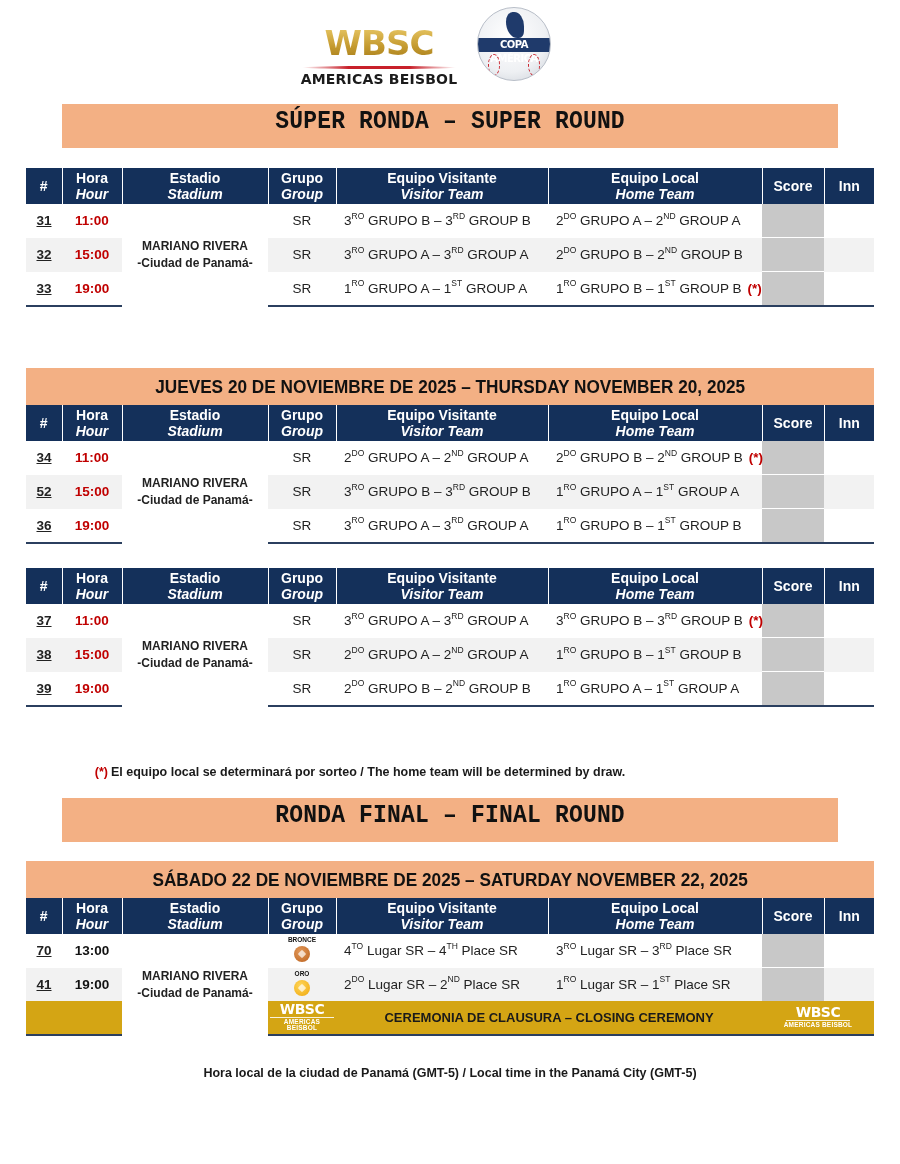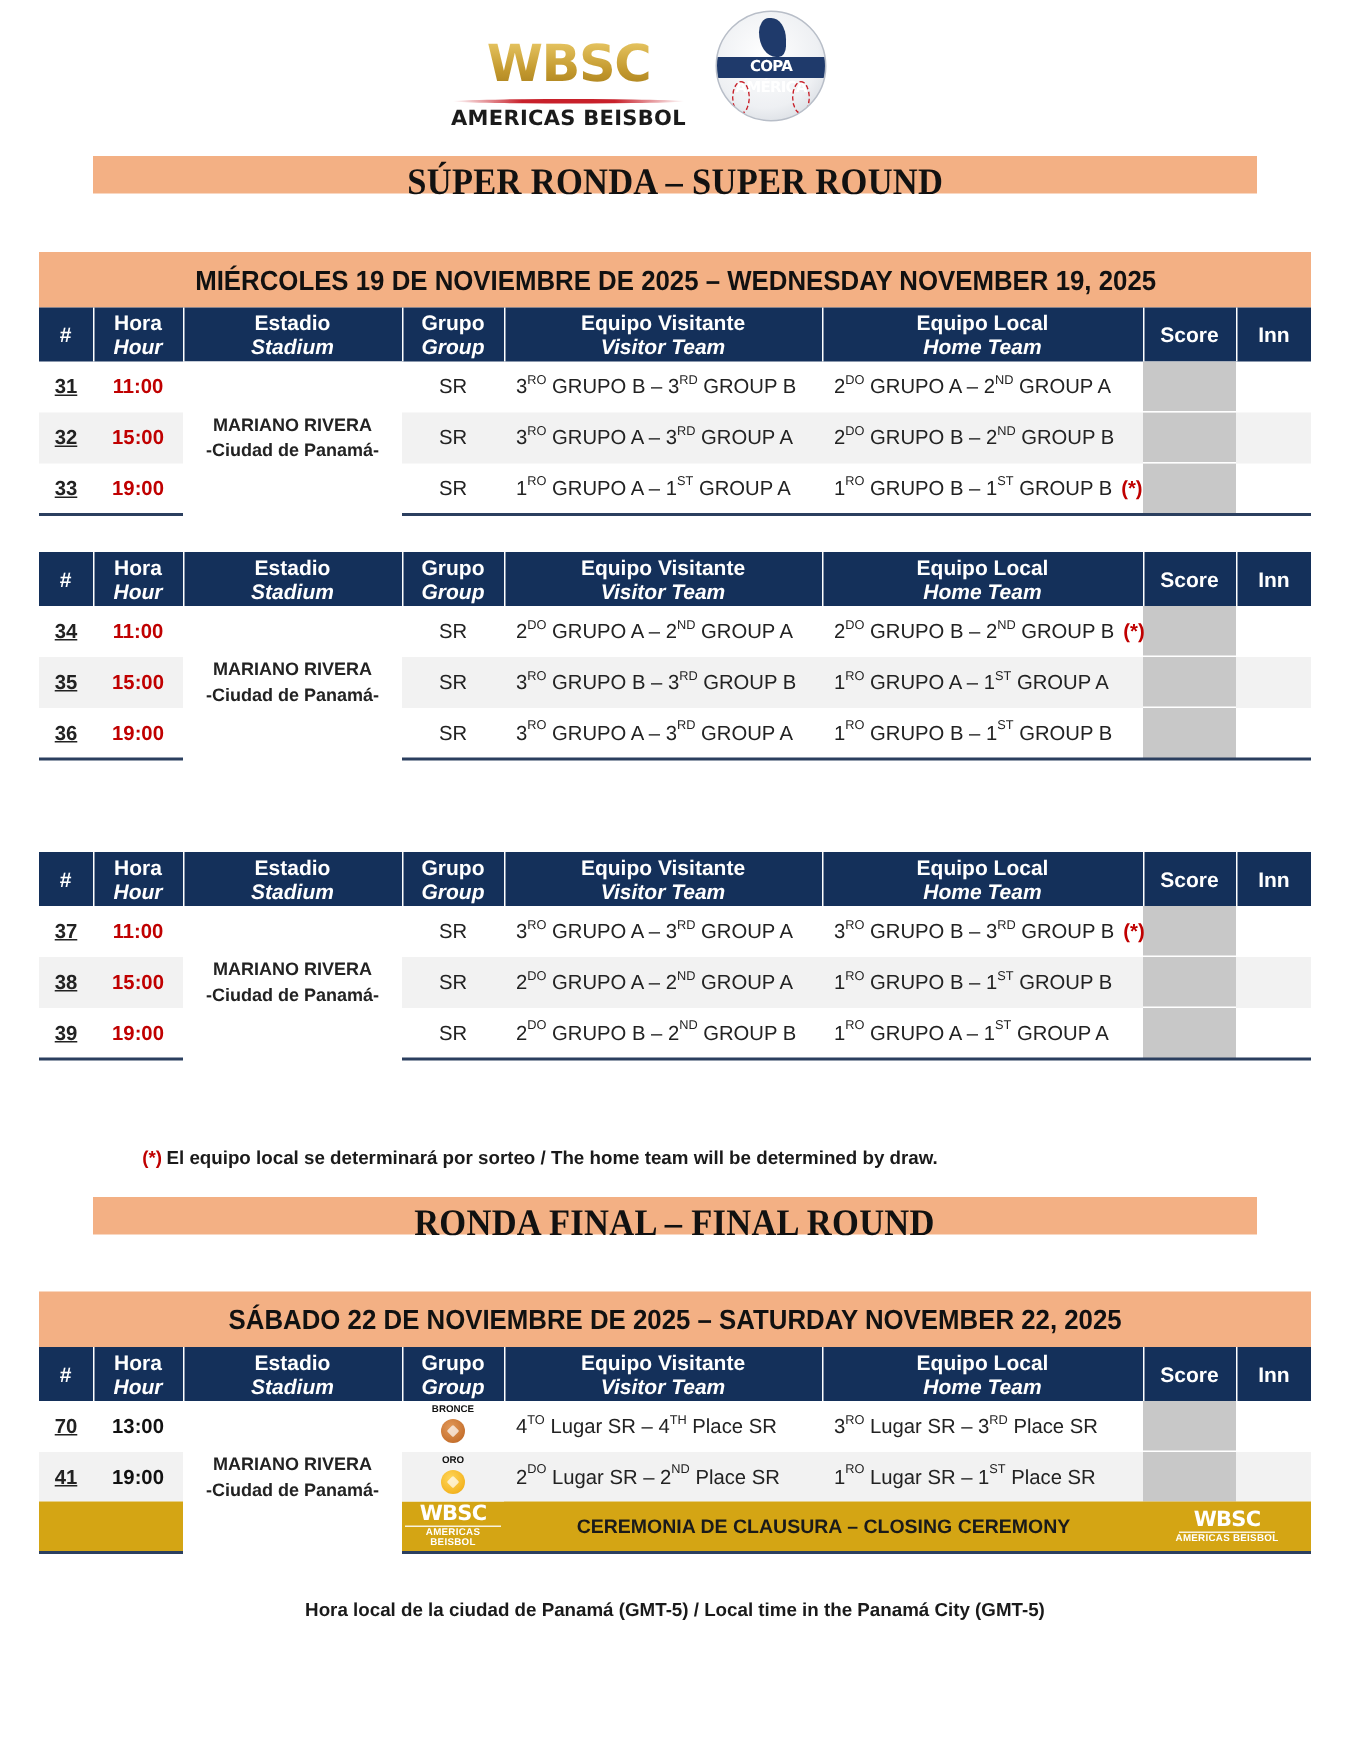--- a/index.html
+++ b/index.html
@@ -11,21 +11,21 @@
     background: linear-gradient(180deg, #e9c866 0%, #c49a2f 60%, #a97f1c 100%); -webkit-background-clip: text; background-clip: text; -webkit-text-fill-color: transparent; line-height: 34px; font-family: "DejaVu Sans", sans-serif; }
   .logo-wbsc .swoosh { position: absolute; left: 6px; right: 6px; top: 40px; height: 3px; background: linear-gradient(90deg, rgba(200,30,40,0) 0%, #c8202a 30%, #c8202a 70%, rgba(200,30,40,0) 100%); border-radius: 50%; }
   .logo-wbsc .sub { position: absolute; left: 0; right: 0; top: 45px; text-align: center; font-weight: 700; font-size: 14px; color: #1b1b1b; letter-spacing: 0.2px; font-family: "DejaVu Sans", sans-serif; }
 
   .logo-copa { position: absolute; left: 477px; top: 7px; width: 72px; height: 72px; border-radius: 50%; background: radial-gradient(circle at 45% 40%, #ffffff 0%, #eef0f3 60%, #c9ced6 100%); border: 1px solid #b8bec8; overflow: hidden; }
   .logo-copa .continent { position: absolute; left: 28px; top: 4px; width: 18px; height: 26px; background: #1f3a6b; border-radius: 40% 60% 30% 70%; }
   .logo-copa .banner { position: absolute; left: -2px; right: -2px; top: 30px; height: 14px; background: #1f3a6b; color: #ffffff; font-weight: 900; font-size: 10px; line-height: 14px; text-align: center; letter-spacing: -0.5px; font-family: "DejaVu Sans", sans-serif; }
   .logo-copa .seam { position: absolute; top: 46px; width: 10px; height: 20px; border: 1px dashed #c8202a; border-radius: 50%; }
 
   
-  .round-title { position: absolute; left: 62px; width: 776px; height: 25px; background: #f3b084; text-align: center; font-weight: 700; font-size: 25px; line-height: 36px; color: #111; font-family: Liberation Serif, serif; letter-spacing: 0.2px; transform-origin: center; }
+  .round-title { position: absolute; left: 62px; width: 776px; height: 44px; background: #f3b084; text-align: center; font-weight: 700; font-size: 25px; line-height: 36px; color: #111; font-family: Liberation Mono, monospace; letter-spacing: 0.2px; transform-origin: center; }
   .round-title span { display: inline-block; transform: scaleX(0.92); }
 
   
   .day { position: absolute; left: 26px; width: 848px; }
   .day-title { height: 37px; background: #f3b084; text-align: center; font-weight: 700; font-size: 18.5px; line-height: 38px; color: #111; }
   .day-title span { display: inline-block; transform: scaleX(0.93); white-space: nowrap; }
 
   table.sched { border-collapse: collapse; width: 848px; table-layout: fixed; }
   table.sched th { background: #14305a; color: #ffffff; font-weight: 700; font-size: 14px; line-height: 16px; height: 36px; padding: 0; border-left: 1.5px solid #ffffff; text-align: center; }
   table.sched th:first-child { border-left: none; }
@@ -76,21 +76,20 @@
   <div class="seam" style="left:10px;"></div>
   <div class="seam" style="right:10px;"></div>
 </div>
 
 <div class="round-title" style="top:104px;">
   <span>SÚPER RONDA – SUPER ROUND</span>
 </div>
 
 <div id="days">
     <div class="day" style="top: 168px;">
-      <div class="day-title"><span>MIÉRCOLES 19 DE NOVIEMBRE DE 2025 – WEDNESDAY NOVEMBER 19, 2025</span></div>
       <table class="sched">
       <colgroup>
           <col style="width:36px">
           <col style="width:60px">
           <col style="width:146px">
           <col style="width:68px">
           <col style="width:212px">
           <col style="width:214px">
           <col style="width:62px">
           <col style="width:50px">
@@ -133,20 +132,21 @@
             <td>SR</td>
             <td class="team"><span>1</span><sup>RO</sup><span> GRUPO A – 1</span><sup>ST</sup><span> GROUP A</span></td>
             <td class="team"><span>1</span><sup>RO</sup><span> GRUPO B – 1</span><sup>ST</sup><span> GROUP B</span><span class="star">(*)</span></td>
             <td class="score"></td>
             <td></td>
           </tr>
         </tbody>
       </table>
     </div>
     <div class="day" style="top: 368px;">
+      <div class="day-title"><span>JUEVES 20 DE NOVIEMBRE DE 2025 –  THURSDAY NOVEMBER 20, 2025</span></div>
       <table class="sched">
       <colgroup>
           <col style="width:36px">
           <col style="width:60px">
           <col style="width:146px">
           <col style="width:68px">
           <col style="width:212px">
           <col style="width:214px">
           <col style="width:62px">
           <col style="width:50px">
@@ -168,21 +168,21 @@
             <td class="num">34</td>
             <td class="hour">11:00</td>
             <td class="stad" rowspan="3"><span>MARIANO RIVERA</span><br><span style="font-weight:700">-Ciudad de Panamá-</span></td>
             <td>SR</td>
             <td class="team"><span>2</span><sup>DO</sup><span> GRUPO A – 2</span><sup>ND</sup><span> GROUP A</span></td>
             <td class="team"><span>2</span><sup>DO</sup><span> GRUPO B – 2</span><sup>ND</sup><span> GROUP B</span><span class="star">(*)</span></td>
             <td class="score"></td>
             <td></td>
           </tr>
           <tr class="alt">
-            <td class="num">35</td>
+            <td class="num">52</td>
             <td class="hour">15:00</td>
             <td>SR</td>
             <td class="team"><span>3</span><sup>RO</sup><span> GRUPO B – 3</span><sup>RD</sup><span> GROUP B</span></td>
             <td class="team"><span>1</span><sup>RO</sup><span> GRUPO A – 1</span><sup>ST</sup><span> GROUP A</span></td>
             <td class="score"></td>
             <td></td>
           </tr>
           <tr>
             <td class="num">36</td>
             <td class="hour">19:00</td>

